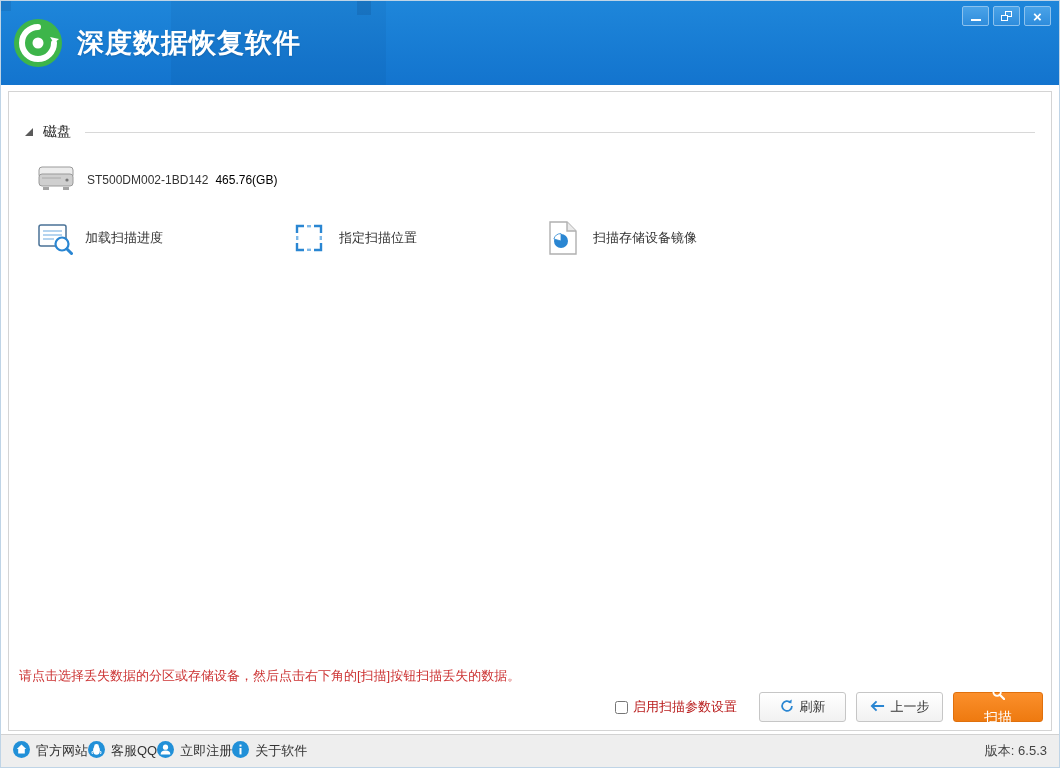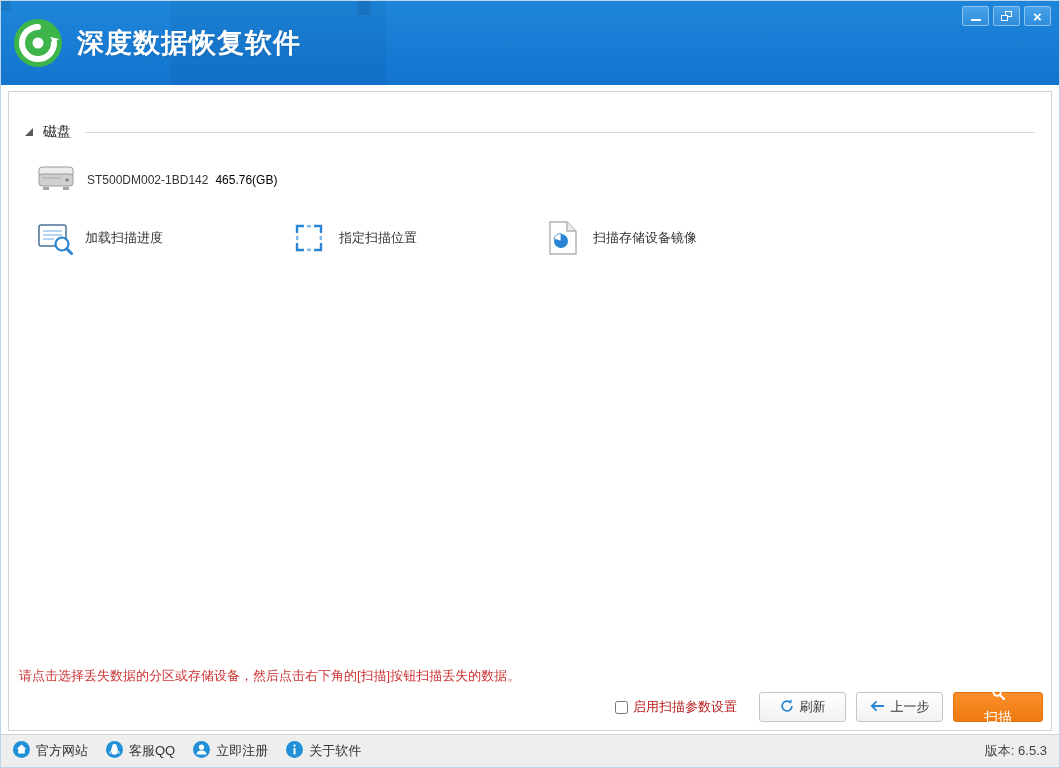--- a/index.html
+++ b/index.html
@@ -48,21 +48,21 @@
   .panel-bottom { margin-top:auto; }
   .hint { color:#cc3333; font-size:13px; margin:0 0 7px 10px; }
   .controls-row { display:flex; align-items:center; justify-content:flex-end; gap:10px; margin:0 8px 8px 0; height:30px; }
   .chk-wrap { display:flex; align-items:center; gap:5px; margin-right:12px; }
   .chk-wrap input { width:13px; height:13px; cursor:pointer; }
   .chk-label { font-size:13px; color:#b91c1c; }
   .btn { height:30px; min-width:87px; display:flex; align-items:center; justify-content:center; gap:6px; border:1px solid #c6c6c6; border-radius:3px; background:linear-gradient(180deg,#ffffff,#f1f1f1); font-size:13px; color:#333; cursor:pointer; padding:0 12px; }
   .btn-scan { background:linear-gradient(180deg,#fb8f2b,#ee7a10); border:1px solid #e0700c; color:#fff; font-size:14px; min-width:90px;flex-direction:column; }
 
   
-  .statusbar { flex:0 0 33px; background:#eeeeee; border-top:1px solid #d2d2d2; display:flex; align-items:center; padding:0 12px; gap:18px; }
+  .statusbar { flex:0 0 33px; background:#eeeeee; border-top:1px solid #d2d2d2; display:flex; align-items:center; padding:0 12px; }
   .sb-link { display:flex; align-items:center; gap:6px; cursor:pointer; }
   .sb-label { font-size:13px; color:#333; }
   .sb-version { margin-left:auto; font-size:13px; color:#444; }
 </style>
 </head>
 <body>
 
 <div class="window">
 
   <div class="titlebar">

